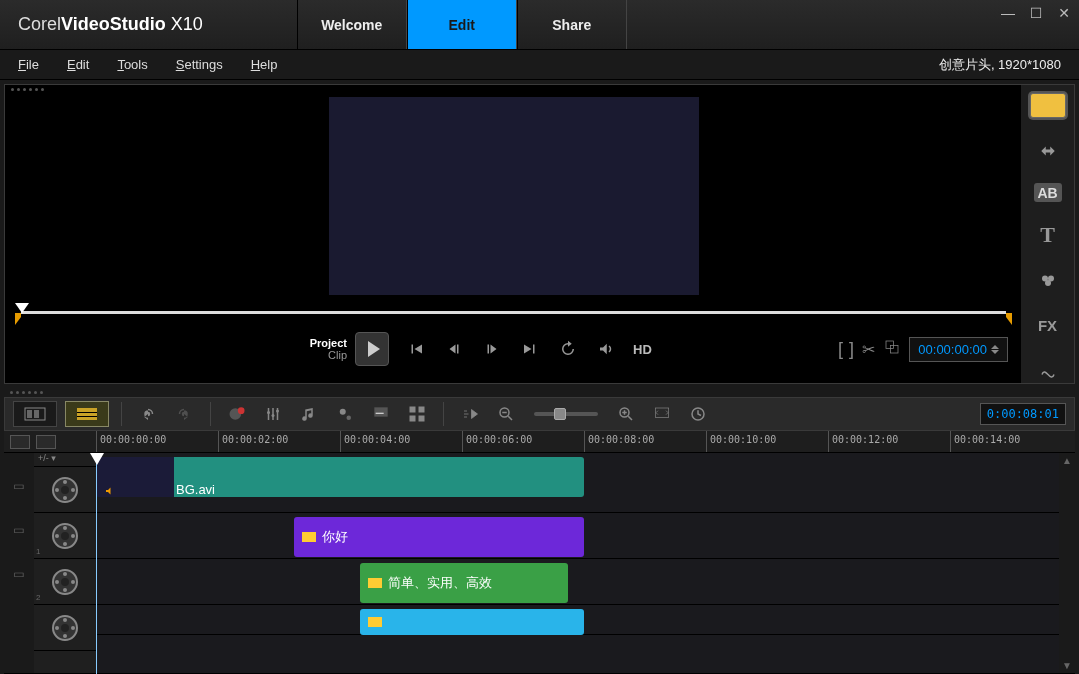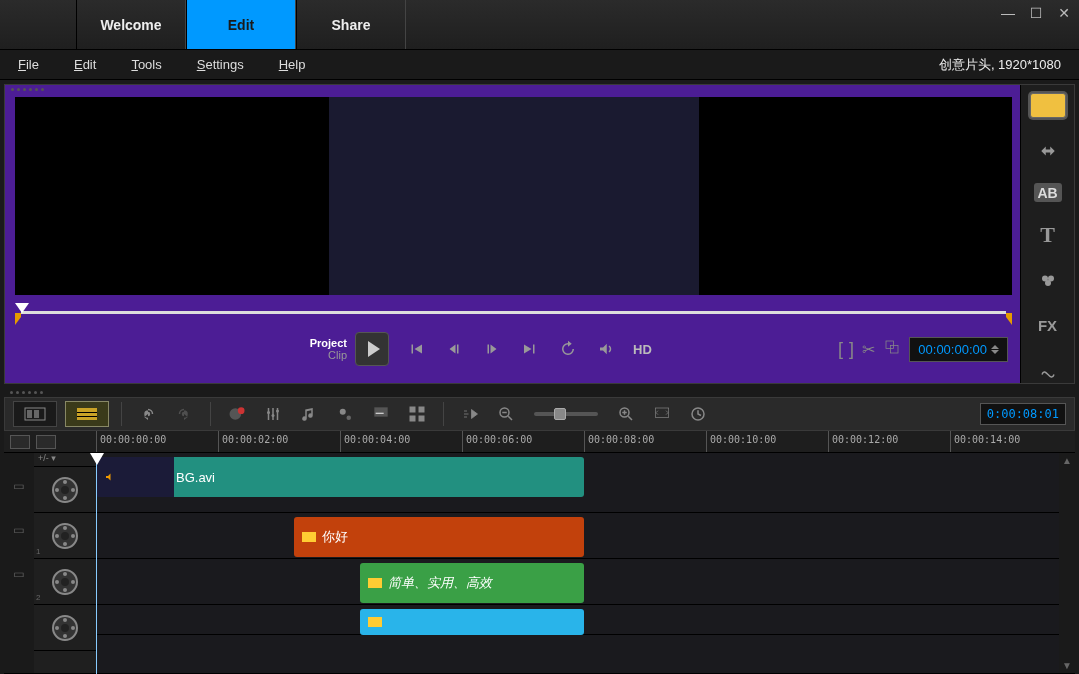--- a/index.html
+++ b/index.html
@@ -12,27 +12,27 @@
 .logo .prod { font-weight: bold; color: #fff; }
 .logo .ver { font-weight: normal; color: #fff; }
 .main-tabs { display: flex; margin-left: 76px; height: 100%; align-items: stretch; }
 .main-tab { width: 110px; display: flex; align-items: center; justify-content: center; font-size: 14px; font-weight: bold; color: #eee; border-left: 1px solid #000; border-right: 1px solid #444; cursor: pointer; }
 .main-tab.active { background: #0099ff; color: #1a1a1a; }
 .wincontrols { position: absolute; right: 8px; top: 6px; display: flex; gap: 14px; }
 .wincontrols span { width: 14px; height: 14px; color: #bbb; cursor: pointer; display: flex; align-items: center; justify-content: center; font-size: 14px; }
 
 
 .menubar { height: 30px; background: #1a1a1a; display: flex; align-items: center; padding: 0 18px; justify-content: space-between; border-bottom: 1px solid #000; }
-.menuitems { display: flex; gap: 35px; align-items: flex-end; }
+.menuitems { display: flex; gap: 28px; align-items: flex-end; }
 .menuitem { font-size: 13px; color: #ddd; cursor: pointer; }
 .menuitem:first-letter { text-decoration: underline; }
 .project-info { font-size: 13px; color: #eee; }
 
 
-.preview-area { height: 300px; background: #4c1d95; margin: 4px; border: 1px solid #3a3a3a; position: relative; }
+.preview-area { height: 300px; background: #000000; margin: 4px; border: 1px solid #3a3a3a; position: relative; }
 .preview-dots { position: absolute; left: 6px; top: 3px; display: flex; gap: 3px; }
 .preview-dots span { width: 3px; height: 3px; background: #555; border-radius: 50%; }
 .preview-screen { position: absolute; left: 10px; top: 12px; right: 62px; height: 198px; background: #000; }
 .preview-center { position: absolute; left: 50%; top: 0; width: 370px; height: 100%; transform: translateX(-50%); background: #1a1a30; }
 .right-tools { position: absolute; right: 0; top: 0; width: 54px; height: 100%; background: #1e1e1e; border-left: 1px solid #000; display: flex; flex-direction: column; align-items: center; padding-top: 8px; gap: 20px; }
 .right-tool { width: 36px; height: 30px; display: flex; align-items: center; justify-content: center; cursor: pointer; color: #999; font-size: 18px; font-weight: bold; }
 .right-tool.active { background: #444; border: 1px solid #666; }
 .right-tool.media-icon { background: #f0c040; border-radius: 3px; position: relative; }
 .right-tool.media-icon.active { box-shadow: 0 0 0 2px #555; }
 
@@ -91,38 +91,41 @@
 .track-headers { width: 62px; background: #1f1f1f; }
 .track-opts { height: 14px; font-size: 9px; color: #888; padding-left: 4px; border-bottom: 1px solid #000; }
 .track-head { height: 46px; border-bottom: 1px solid #000; display: flex; align-items: center; justify-content: center; position: relative; }
 .track-head .num { position: absolute; left: 2px; bottom: 2px; font-size: 8px; color: #666; }
 .reel-icon { width: 26px; height: 26px; border: 2px solid #888; border-radius: 50%; position: relative; background: #333; }
 .reel-icon::before { content:''; position:absolute; left:50%; top:50%; width:8px; height:8px; background:#222; border-radius:50%; transform:translate(-50%,-50%); box-shadow: 0 -8px 0 -2px #888, 0 8px 0 -2px #888, -8px 0 0 -2px #888, 8px 0 0 -2px #888; }
 .track-lanes { flex: 1; background: #1a1a1e; position: relative; }
 .track-lane { height: 46px; border-bottom: 1px solid #000; position: relative; }
 .track-lane.first { height: 60px; padding-top: 14px; }
 .clip { position: absolute; top: 4px; height: 40px; border-radius: 3px; display: flex; align-items: center; padding: 0 8px; font-size: 13px; color: #fff; cursor: pointer; }
-.clip.video { background: linear-gradient(to right, #1b1b38 0, #1b1b38 78px, #229080 78px); }
+.clip.video { background: linear-gradient(to right, #1b1b38 0, #1b1b38 78px, #229080 78px); align-items: flex-end; }
 .clip.video .spk { width: 12px; height: 12px; margin-right: 60px; }
-.clip.title1 { background: #c2410c; }
+.clip.title1 { background: #6d28d9; }
 .clip.title2 { background: #3aa046; }
 .clip.title3 { background: #29b4ea; }
 .clip .badge { width: 14px; height: 10px; background: #ffcc33; margin-right: 6px; display: inline-block; }
 .track-scroll { width: 16px; background: #1a1a1a; display: flex; flex-direction: column; align-items: center; }
 .track-scroll span { color: #666; font-size: 10px; cursor: pointer; padding: 2px 0; }
 
 .bottom-scroll { height: 14px; background: #1a1a1a; display: flex; align-items: center; padding: 0 18px; gap: 8px; border-top: 1px solid #000; }
 
 
 .svgicon { width: 18px; height: 18px; fill: #999; }
 </style>
 </head>
 <body>
 
 <div class="titlebar">
+  <div class="logo">
+    <span class="brand">Corel</span><span class="prod">VideoStudio</span> <span class="ver">X10</span>
+  </div>
   <div class="main-tabs">
     <div class="main-tab">Welcome</div>
     <div class="main-tab active">Edit</div>
     <div class="main-tab">Share</div>
   </div>
   <div class="wincontrols">
     <span>—</span>
     <span>☐</span>
     <span>✕</span>
   </div>
@@ -434,21 +437,21 @@
           <span>BG.avi</span>
         </div>
       </div>
       <div class="track-lane">
         <div class="clip title1" style="left:198px;width:290px;">
           <span class="badge"></span>
           <span>你好</span>
         </div>
       </div>
       <div class="track-lane">
-        <div class="clip title2" style="left:264px;width:224px;font-style:italic;">
+        <div class="clip title2" style="left:264px;width:208px;">
           <span class="badge"></span>
           <span>简单、实用、高效</span>
         </div>
       </div>
       <div class="track-lane" style="height:30px;">
         <div class="clip title3" style="left:264px;width:224px;height:26px;">
           <span class="badge"></span>
           <span></span>
         </div>
       </div>

